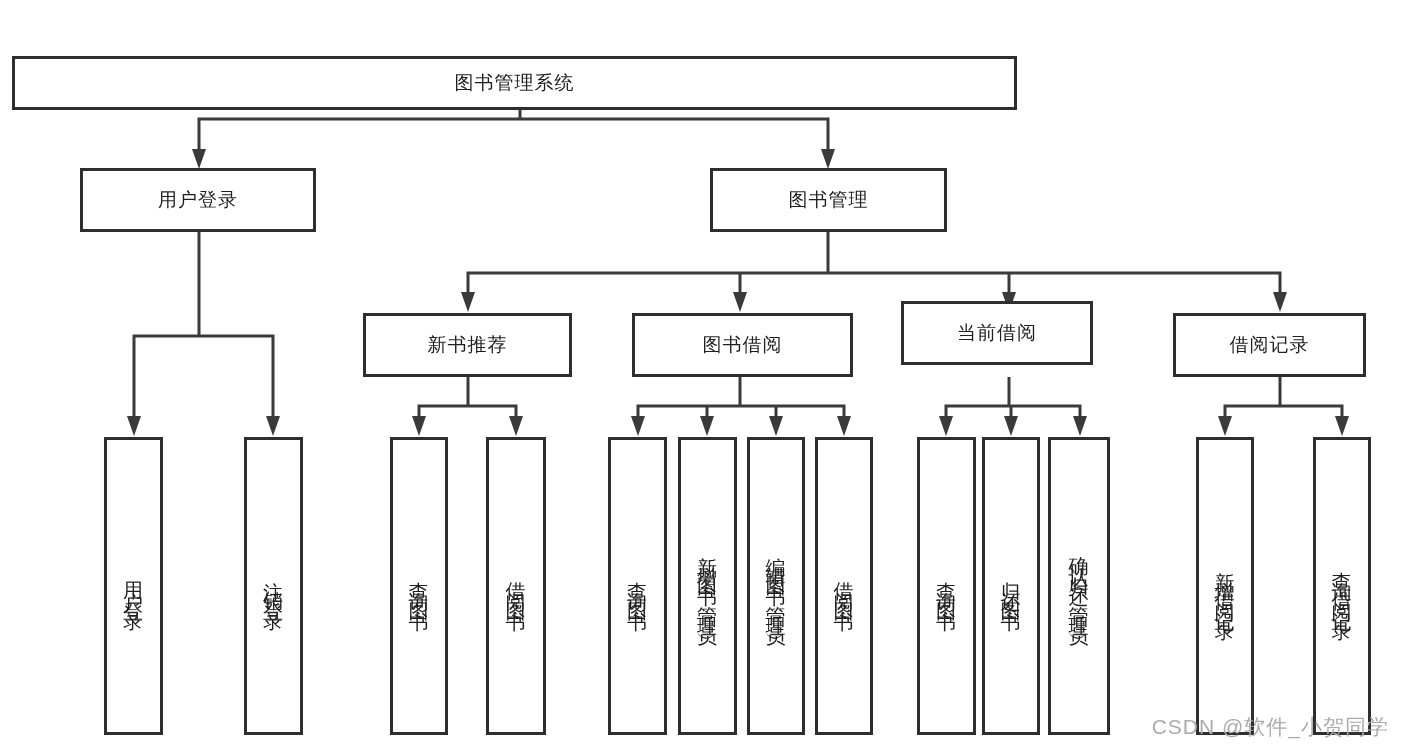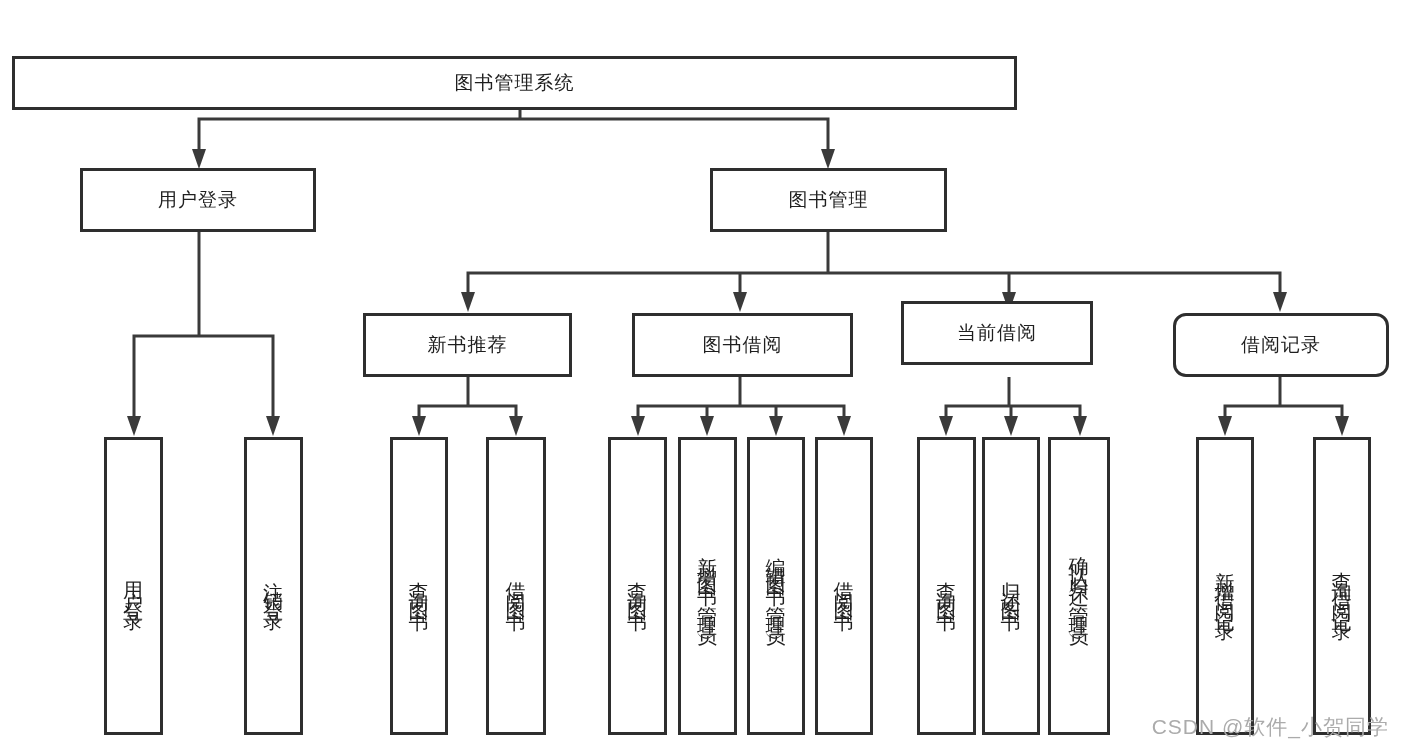--- a/index.html
+++ b/index.html
@@ -120,21 +120,21 @@
   </svg>
 
   <div class="box" style="left:12px; top:14px; width:1005px; height:54px;margin-top:42px;">图书管理系统</div>
 
   <div class="box" style="left:80px; top:168px; width:236px; height:64px;">用户登录</div>
   <div class="box" style="left:710px; top:168px; width:237px; height:64px;">图书管理</div>
 
   <div class="box" style="left:632px; top:313px; width:221px; height:64px;">图书借阅</div>
   <div class="box" style="left:363px; top:313px; width:209px; height:64px;">新书推荐</div>
   <div class="box" style="left:901px; top:301px; width:192px; height:64px;">当前借阅</div>
-  <div class="box" style="left:1173px; top:313px; width:216px; height:64px;border-radius:13px;">借阅记录</div>
+  <div class="box" style="left:1173px; top:313px; width:193px; height:64px;">借阅记录</div>
 
   <div class="vbox" style="left:104px; top:437px; width:59px; height:298px;">用户登录</div>
   <div class="vbox" style="left:244px; top:437px; width:59px; height:298px;">注销登录</div>
 
   <div class="vbox" style="left:390px; top:437px; width:58px; height:298px;">查询图书</div>
   <div class="vbox" style="left:486px; top:437px; width:60px; height:298px;">借阅图书</div>
 
   <div class="vbox" style="left:608px; top:437px; width:59px; height:298px;">查询图书</div>
   <div class="vbox" style="left:678px; top:437px; width:59px; height:298px;">新增图书（管理员）</div>
   <div class="vbox" style="left:747px; top:437px; width:58px; height:298px;">编辑图书（管理员）</div>

